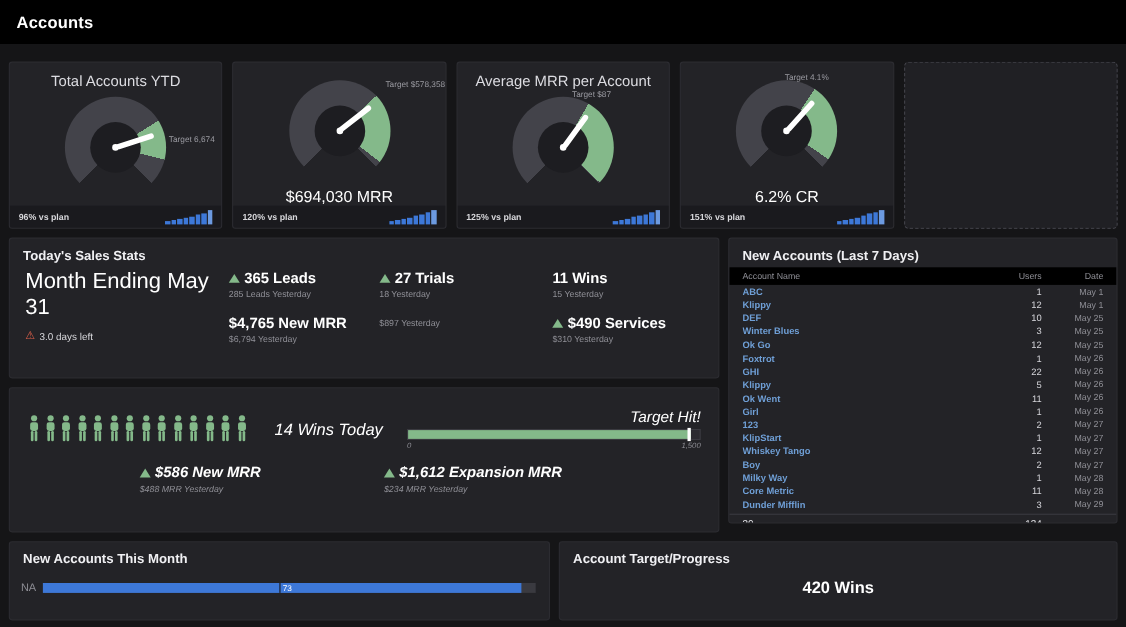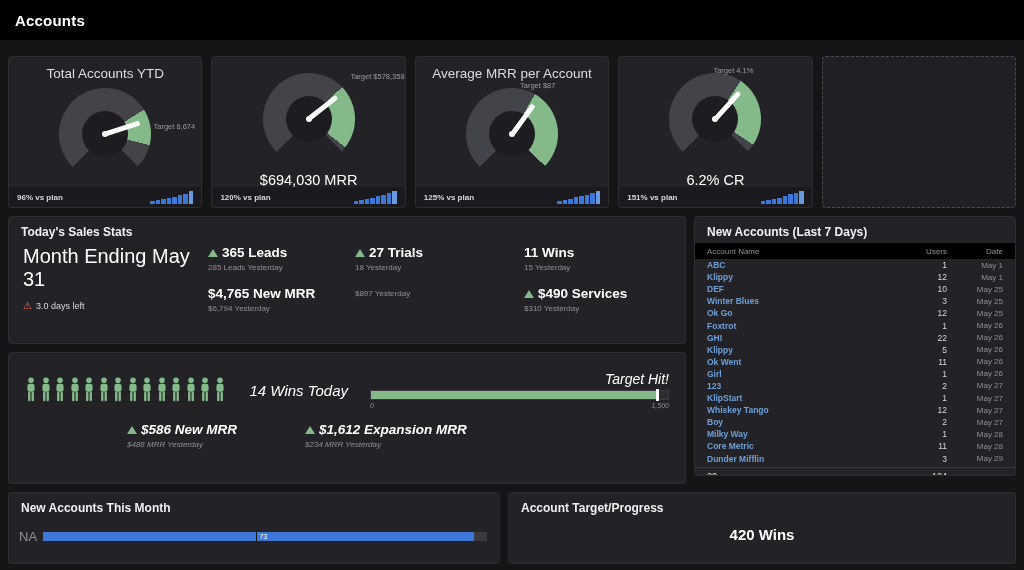--- a/index.html
+++ b/index.html
@@ -58,39 +58,39 @@
   .wins-top { display:flex; align-items:center; padding:18px 16px 0; }
   .people { display:flex; gap:2.5px; align-items:flex-end; }
   .person-svg { width:12px; height:27px; fill:#84b98a; }
   .wins-label { font-size:15px; color:#fff; margin-left:24px; white-space:nowrap; }
   .target-block { flex:1; margin-left:22px; }
   .target-hit { text-align:right; font-size:14px; color:#fff; margin-bottom:3px; }
   .tbar { height:10px; background:#2b2b30; border:1px solid #3a3a40; position:relative; }
   .tfill { height:100%; background:#84b98a; position:relative; }
   .tfill::after { content:""; position:absolute; right:0; top:-2px; bottom:-2px; width:3px; background:#fff; }
   .tscale { display:flex; justify-content:space-between; font-size:7px; color:#8f8f96; margin-top:2px; }
-  .wins-bottom { display:flex; padding:13px 16px 0 118px; gap:68px; }
-
-  .accounts-panel { width:322px; height:260px; overflow:hidden; }
+  .wins-bottom { display:flex; padding:13px 16px 0 118px; gap:112px; }
+
+  .accounts-panel { width:354px; height:260px; overflow:hidden; }
   .thead, .trow, .tfoot { display:grid; grid-template-columns:1fr 50px 56px; padding:0 12px; align-items:center; }
   .thead { height:16px; font-size:8px; color:#8f8f96; background:#000000; }
   .thead .r, .trow .users, .trow .date, .tfoot .users-total { text-align:right; }
   .trow { height:12.1px; }
   .acc-link { color:#6f9fd6; font-weight:700; font-size:8.5px; text-decoration:none; cursor:pointer;
               overflow:hidden; white-space:nowrap; }
   .trow .users { color:#d5d5da; font-size:8.5px; }
   .trow .date { color:#8f8f96; font-size:8px; }
   .tfoot { height:18px; font-size:9px; color:#e8e8ec; border-top:1px solid #3a3a40; margin-top:2px; }
 
   
   .row3 { display:flex; gap:8px; height:72px; }
   .bottom-left { width:492px; }
   .bottom-right { flex:1; }
   .bl-bar-row { display:flex; align-items:center; gap:6px; padding:10px 12px 0 10px; }
-  .axis-label { font-size:13px; color:#8f8f96; }
+  .axis-label { font-size:10px; color:#8f8f96; }
   .mbar { flex:1; height:9px; background:#3a3a40; position:relative; }
   .mfill { height:100%; background:#3d78d8; }
   .marker { position:absolute; left:48%; top:0; height:9px; display:flex; align-items:center;
             font-size:7.5px; color:#fff; padding-left:2px; border-left:1px solid #17171a; }
   .br-value { text-align:center; font-size:15px; font-weight:700; color:#fff; margin-top:7px; }
 </style>
 </head>
 <body>
 
 <div class="topbar">

